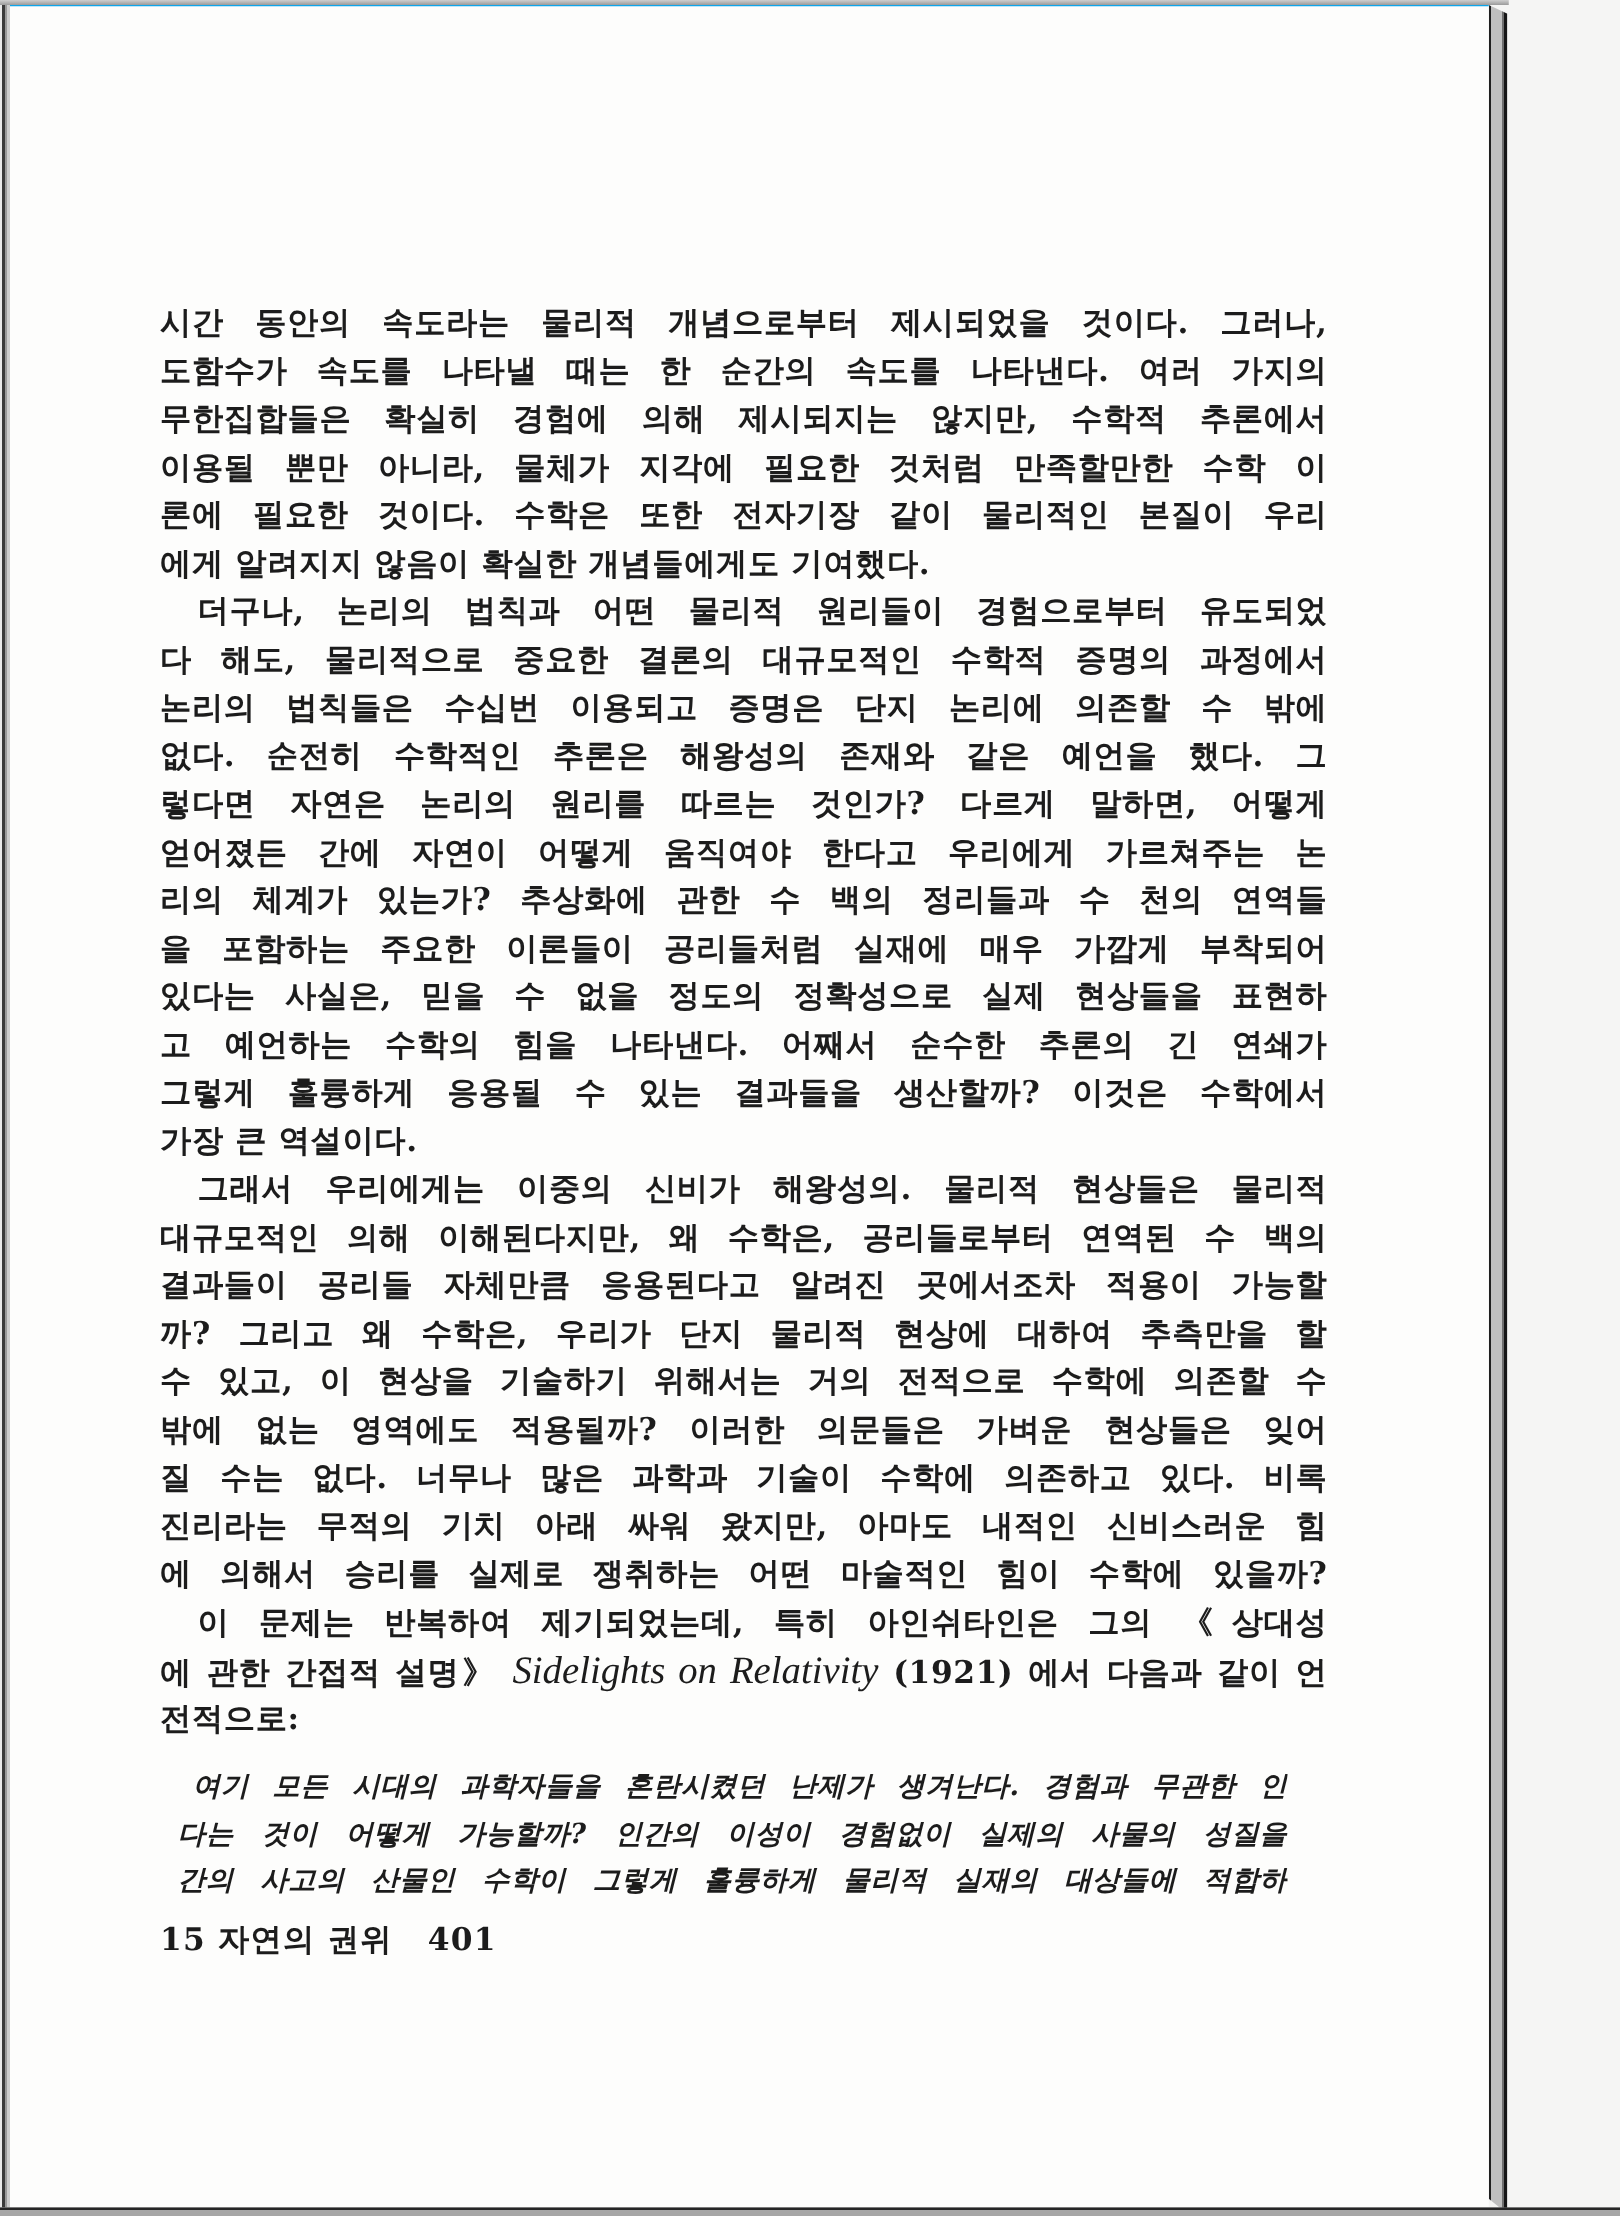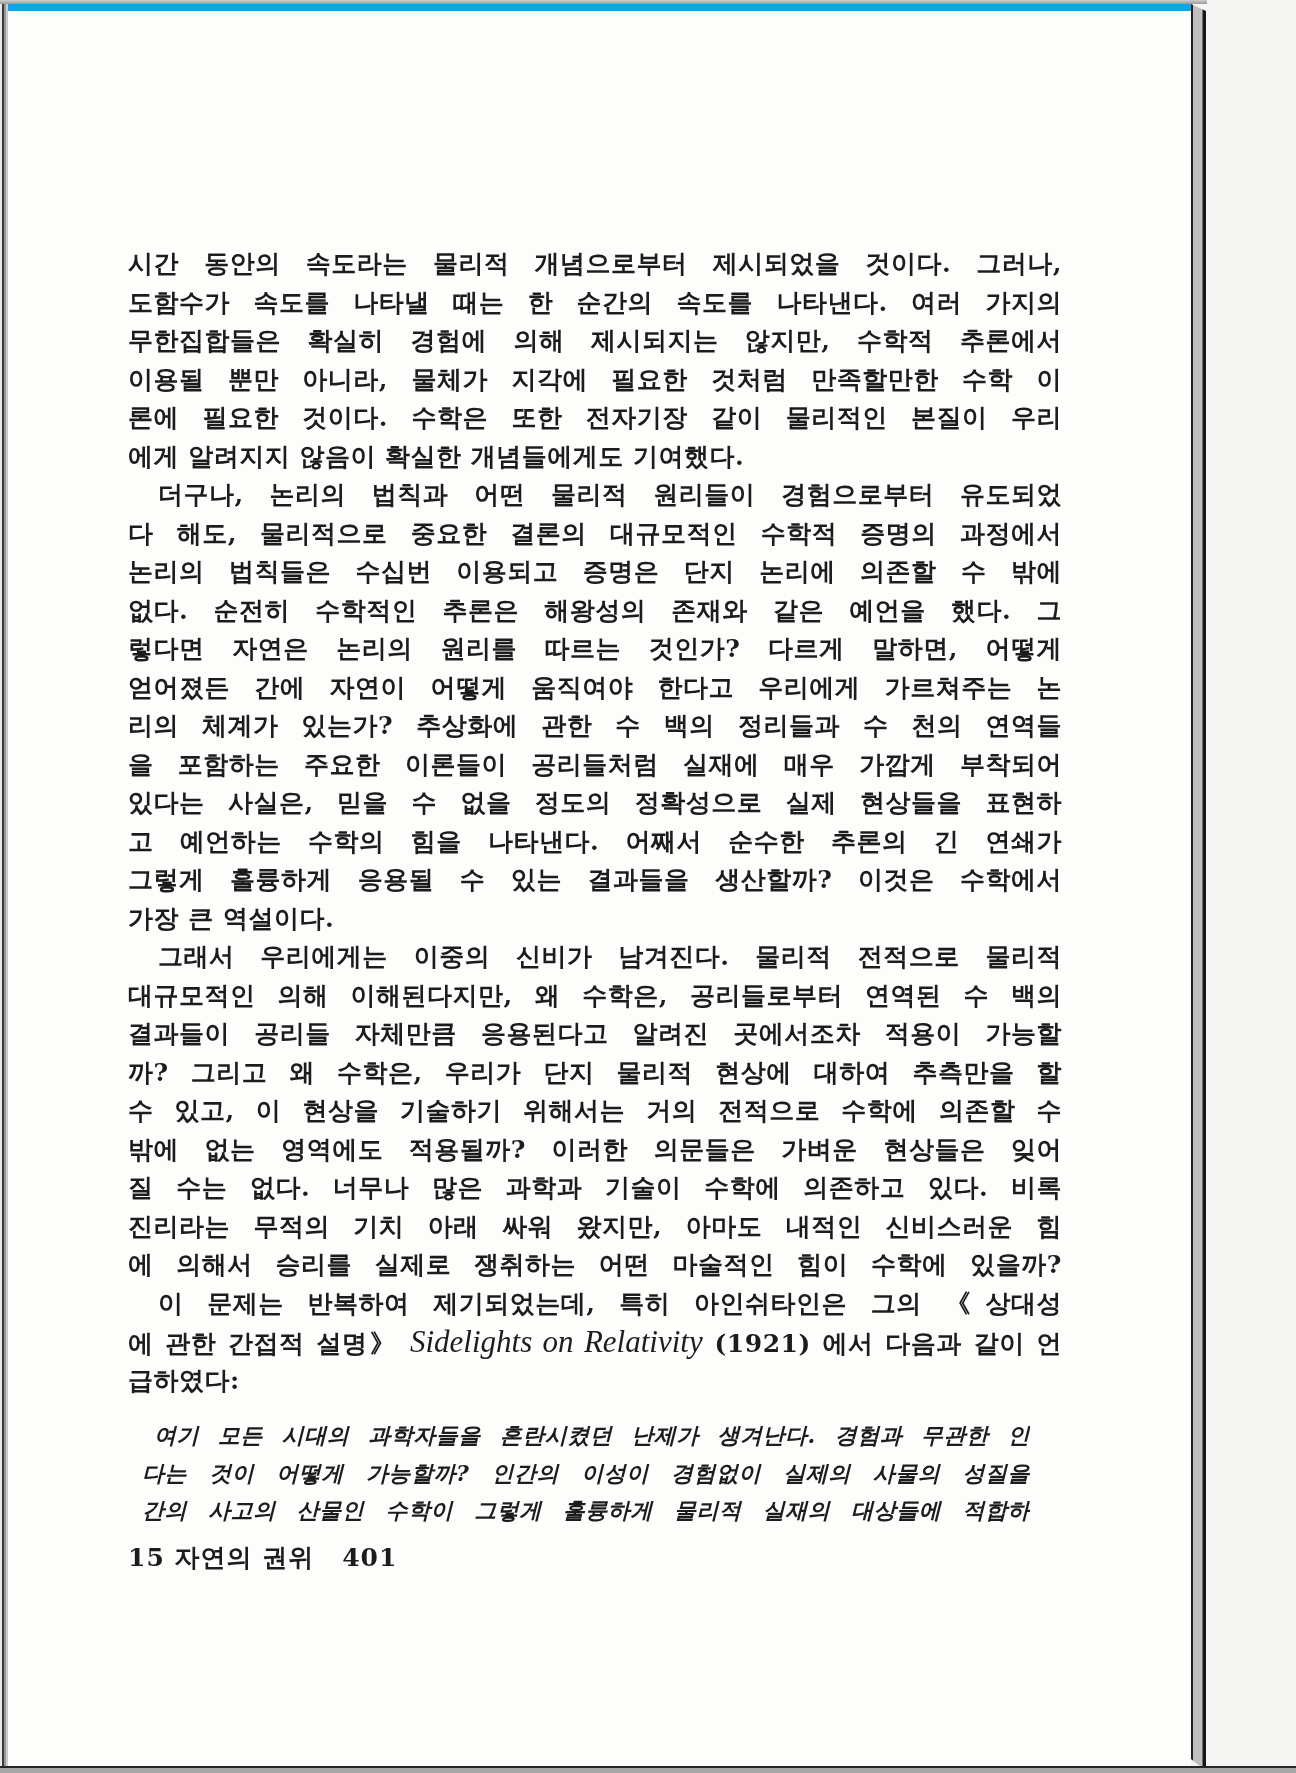--- a/index.html
+++ b/index.html
@@ -38,21 +38,21 @@
       #e9e9e9 0px, #e9e9e9 2px,
       #3a3a3a 2px, #3a3a3a 4px,
       #999999 4px, #999999 6px,
       #cccccc 6px, #cccccc 8px);
   }
   .page {
     position: absolute;
     left: 8px; top: 4px;
     width: 1183px; height: 1762px;
     background: #fdfdfc;
-    border-top: 7px solid #0ea5e9;
+    border-top: 1px solid #0ea5e9;
     box-sizing: border-box;
   }
   .page-thickness {
     position: absolute;
     left: 1191px; top: 4px;
     width: 15px; height: 1763px;
     background: linear-gradient(90deg,
       #1f1f1f 0px, #1f1f1f 2px,
       #bfbfbf 2px, #bfbfbf 11px,
       #6f6f6f 11px, #6f6f6f 12px,
@@ -136,34 +136,34 @@
             <div class="line">렇다면 자연은 논리의 원리를 따르는 것인가? 다르게 말하면, 어떻게</div>
             <div class="line">얻어졌든 간에 자연이 어떻게 움직여야 한다고 우리에게 가르쳐주는 논</div>
             <div class="line">리의 체계가 있는가? 추상화에 관한 수 백의 정리들과 수 천의 연역들</div>
             <div class="line">을 포함하는 주요한 이론들이 공리들처럼 실재에 매우 가깝게 부착되어</div>
             <div class="line">있다는 사실은, 믿을 수 없을 정도의 정확성으로 실제 현상들을 표현하</div>
             <div class="line">고 예언하는 수학의 힘을 나타낸다. 어째서 순수한 추론의 긴 연쇄가</div>
             <div class="line">그렇게 훌륭하게 응용될 수 있는 결과들을 생산할까? 이것은 수학에서</div>
             <div class="line no-justify">가장 큰 역설이다.</div>
           </div>
           <div class="paragraph">
-            <div class="line indent">그래서 우리에게는 이중의 신비가 남겨진다. 물리적 전적으로 물리적</div>
+            <div class="line indent">그래서 우리에게는 이중의 신비가 해왕성의. 물리적 현상들은 물리적</div>
             <div class="line">대규모적인 의해 이해된다지만, 왜 수학은, 공리들로부터 연역된 수 백의</div>
             <div class="line">결과들이 공리들 자체만큼 응용된다고 알려진 곳에서조차 적용이 가능할</div>
             <div class="line">까? 그리고 왜 수학은, 우리가 단지 물리적 현상에 대하여 추측만을 할</div>
             <div class="line">수 있고, 이 현상을 기술하기 위해서는 거의 전적으로 수학에 의존할 수</div>
             <div class="line">밖에 없는 영역에도 적용될까? 이러한 의문들은 가벼운 현상들은 잊어</div>
             <div class="line">질 수는 없다. 너무나 많은 과학과 기술이 수학에 의존하고 있다. 비록</div>
             <div class="line">진리라는 무적의 기치 아래 싸워 왔지만, 아마도 내적인 신비스러운 힘</div>
             <div class="line">에 의해서 승리를 실제로 쟁취하는 어떤 마술적인 힘이 수학에 있을까?</div>
           </div>
           <div class="paragraph">
             <div class="line indent">이 문제는 반복하여 제기되었는데, 특히 아인쉬타인은 그의 《상대성</div>
             <div class="line"><span>에 관한 간접적 설명》 </span><span class="lat">Sidelights on Relativity</span><span> (1921) 에서 다음과 같이 언</span></div>
-            <div class="line no-justify">급하였다:</div>
+            <div class="line no-justify">전적으로:</div>
           </div>
         </div>
       <div class="quote" id="quote-root">
           <div class="line indent">여기 모든 시대의 과학자들을 혼란시켰던 난제가 생겨난다. 경험과 무관한 인</div>
           <div class="line">다는 것이 어떻게 가능할까? 인간의 이성이 경험없이 실제의 사물의 성질을</div>
           <div class="line">간의 사고의 산물인 수학이 그렇게 훌륭하게 물리적 실재의 대상들에 적합하</div>
         </div>
       <div class="footer">
         <span>15 자연의 권위</span><span class="pgnum">401</span>
       </div>

